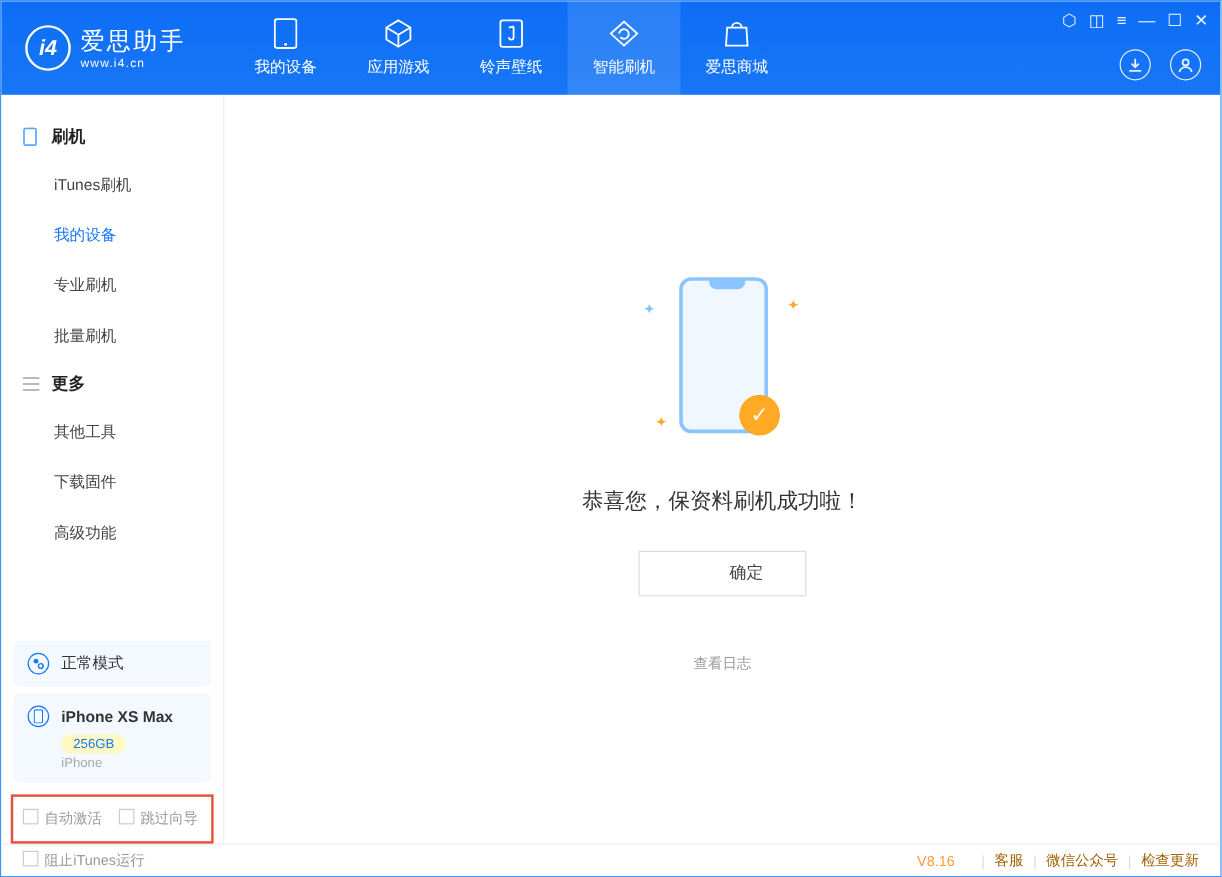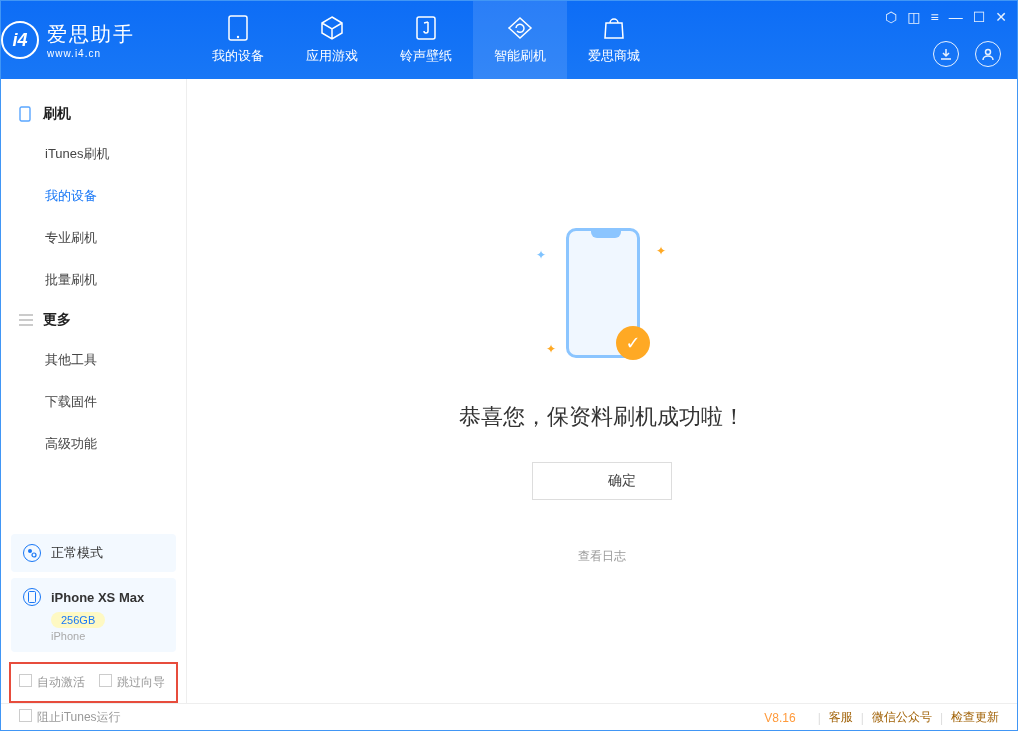--- a/index.html
+++ b/index.html
@@ -1,18 +1,18 @@
 <!DOCTYPE html>
 <html><head>
 <meta charset="utf-8">
 <style>
 * { margin: 0; padding: 0; box-sizing: border-box; font-family: "Microsoft YaHei", sans-serif; }
 body { background: #fff; width: 1018px; height: 731px; overflow: hidden; border: 1px solid #4196f5; }
 .header { height: 78px; background: linear-gradient(to bottom, #0d6df6, #1877f6); display: flex; align-items: center; position: relative; }
-.logo-block { display: flex; align-items: center; width: 190px; }
+.logo-block { display: flex; align-items: center; padding-left: 20px; width: 190px; }
 .logo-icon { width: 38px; height: 38px; border-radius: 50%; border: 2px solid #fff; display: flex; align-items: center; justify-content: center; color: #fff; font-size: 18px; font-weight: bold; font-style: italic; margin-right: 8px; }
 .logo-text { color: #fff; }
 .logo-title { font-size: 20px; font-weight: normal; letter-spacing: 2px; }
 .logo-sub { font-size: 10px; letter-spacing: 1px; }
 .tabs { display: flex; height: 100%; }
 .tab { width: 94px; height: 100%; display: flex; flex-direction: column; align-items: center; justify-content: center; color: #fff; font-size: 13px; cursor: pointer; }
 .tab.active { background: rgba(255,255,255,0.12); }
 .tab-icon { width: 26px; height: 26px; margin-bottom: 6px; display: flex; align-items: center; justify-content: center; }
 .window-controls { position: absolute; right: 10px; top: 8px; display: flex; gap: 10px; color: #fff; font-size: 14px; }
 .wc { cursor: pointer; opacity: 0.9; }
@@ -38,21 +38,21 @@
 .cb-box { width: 13px; height: 13px; border: 1px solid #ccc; background: #fff; }
 .main { flex: 1; position: relative; display: flex; flex-direction: column; align-items: center; justify-content: center; }
 .phone-graphic { position: relative; width: 140px; height: 160px; margin-bottom: 24px; }
 .phone { position: absolute; left: 34px; top: 10px; width: 74px; height: 130px; border: 3px solid #8bc5ff; border-radius: 10px; background: #f0f7ff; }
 .phone-notch { position: absolute; top: -1px; left: 22px; width: 30px; height: 8px; background: #8bc5ff; border-radius: 0 0 6px 6px; }
 .check-badge { position: absolute; right: 22px; bottom: 18px; width: 34px; height: 34px; background: #ffa924; border-radius: 50%; display: flex; align-items: center; justify-content: center; color: #fff; font-size: 18px; }
 .spark { position: absolute; color: #ffa924; font-size: 12px; }
 .spark.s1 { left: 4px; top: 30px; color: #7fc3ff; }
 .spark.s2 { right: 6px; top: 26px; }
 .spark.s3 { left: 14px; bottom: 22px; }
-.success-text { font-size: 22px; color: #333; margin-bottom: 30px; }
+.success-text { font-size: 18px; color: #333; margin-bottom: 30px; }
 .ok-btn { width: 140px; height: 38px; border: 1px solid #ddd; background: #fff; font-size: 14px; color: #444; cursor: pointer; margin-bottom: 20px; padding-left: 40px; }
 .log-link { font-size: 12px; color: #999; cursor: pointer; margin-top: 28px; }
 .footer { height: 28px; border-top: 1px solid #eee; display: flex; align-items: center; padding: 0 18px; font-size: 12px; color: #999; }
 .footer-left { display: flex; align-items: center; gap: 6px; flex: 1; }
 .footer-right { display: flex; align-items: center; gap: 8px; }
 .footer-link { color: #a16207; cursor: pointer; }
 .footer-sep { color: #ddd; }
 .version { color: #ff9a3b; margin-right: 14px; }
 svg { display: block; }
 </style>

